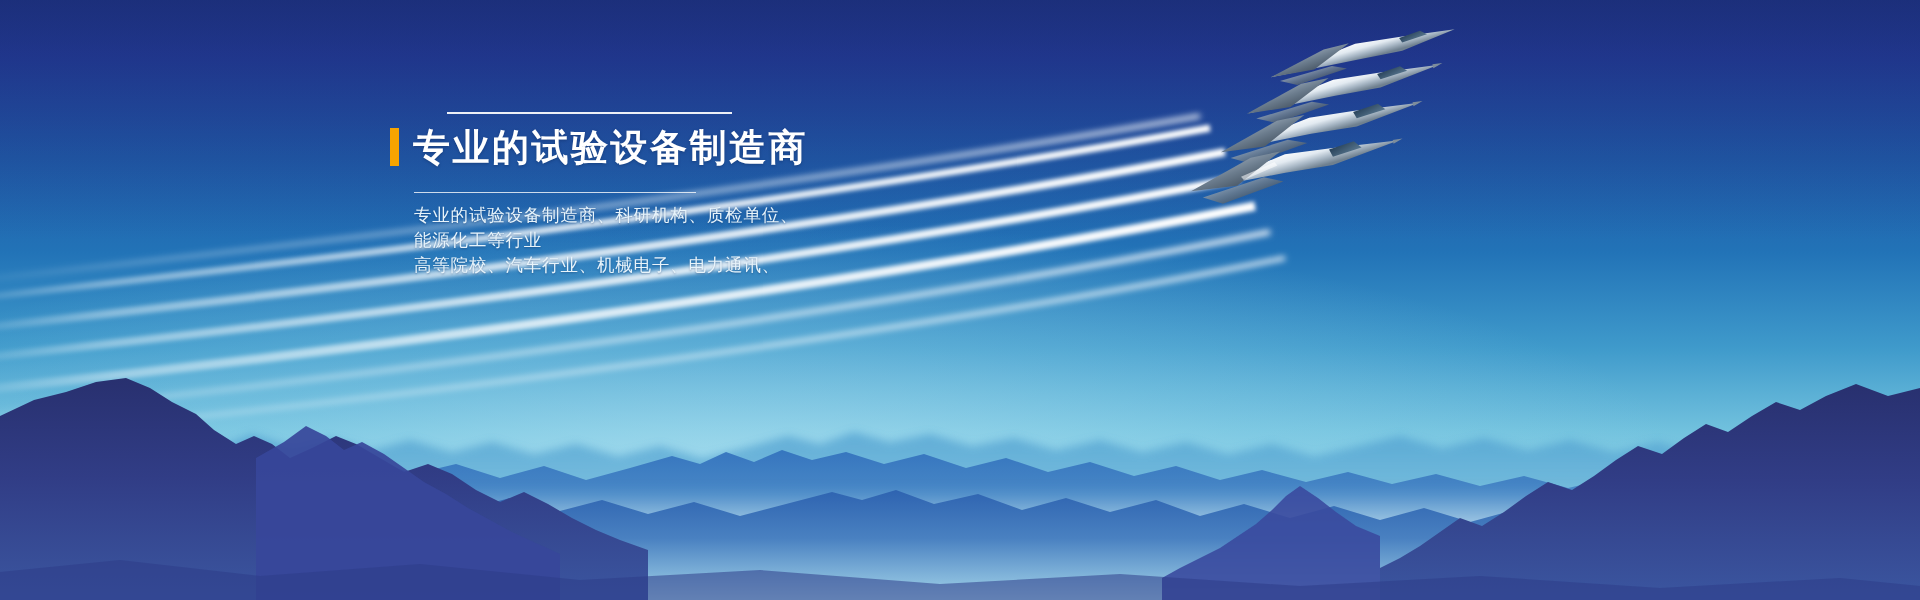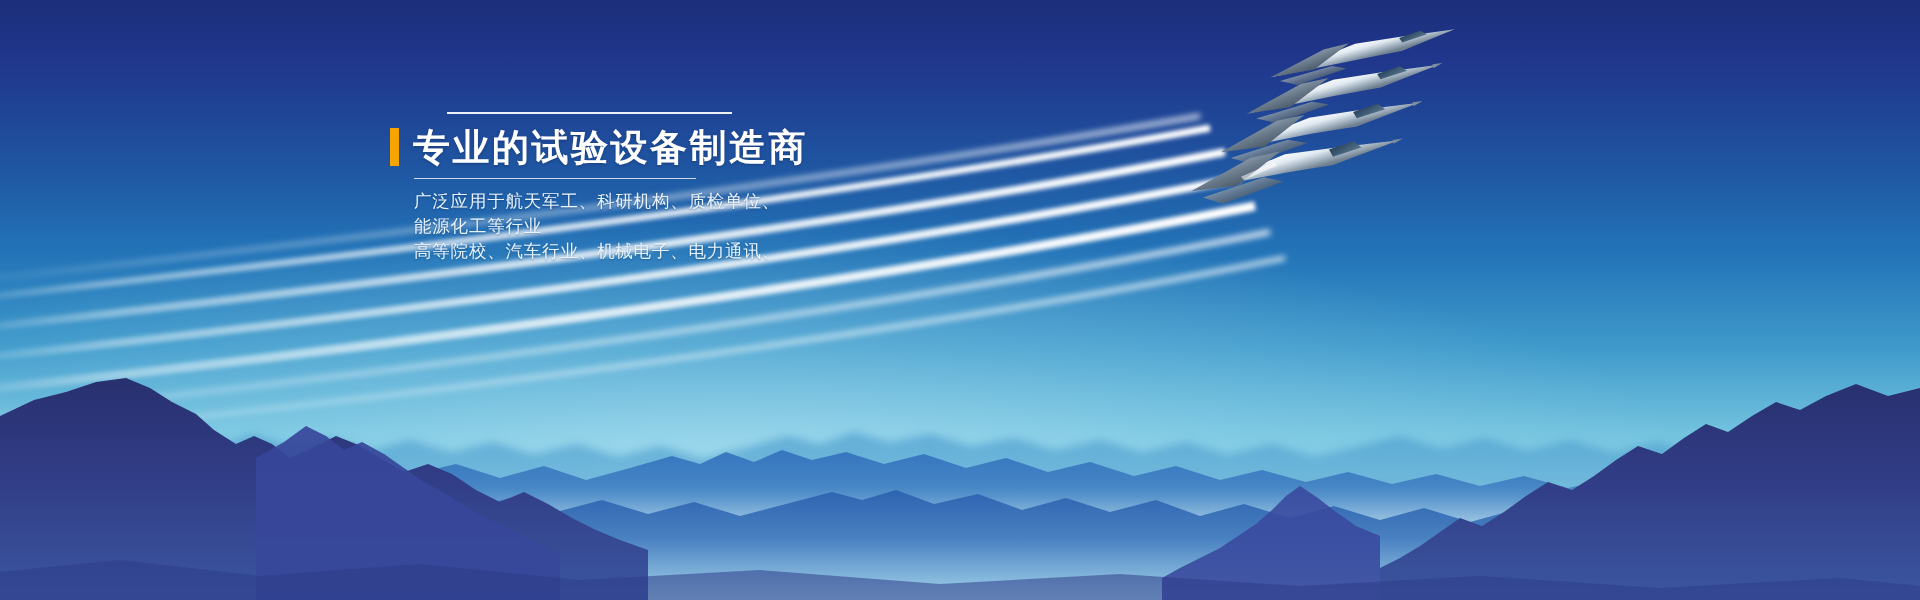--- a/index.html
+++ b/index.html
@@ -60,21 +60,21 @@
     width:360px;
   }
   .topline{
     width:285px; height:2px;
     background:rgba(255,255,255,.92);
     margin-left:57px;
     margin-bottom:14px;
   }
   .title-row{
     display:flex; align-items:center;
-    margin-bottom:12px;
+    margin-bottom:26px;
   }
   .accent-bar{
     width:9px; height:38px;
     background:#f7a400;
     margin-right:14px;
     flex:0 0 auto;
   }
   .title{
     color:#ffffff;
     font-size:37px;
@@ -287,19 +287,19 @@
     <div class="topline"></div>
 
     <div class="title-row">
       <div class="accent-bar"></div>
       <div class="title">专业的试验设备制造商</div>
     </div>
 
     <div class="rule"></div>
 
     <div class="subtitle">
-      <div>广泛应用于航天军工、科研机构、质检单位、</div>
+      <div>专业的试验设备制造商、科研机构、质检单位、</div>
       <div>能源化工等行业</div>
       <div>高等院校、汽车行业、机械电子、电力通讯、</div>
     </div>
   </div>
 
 </div>
 
 </body></html>

